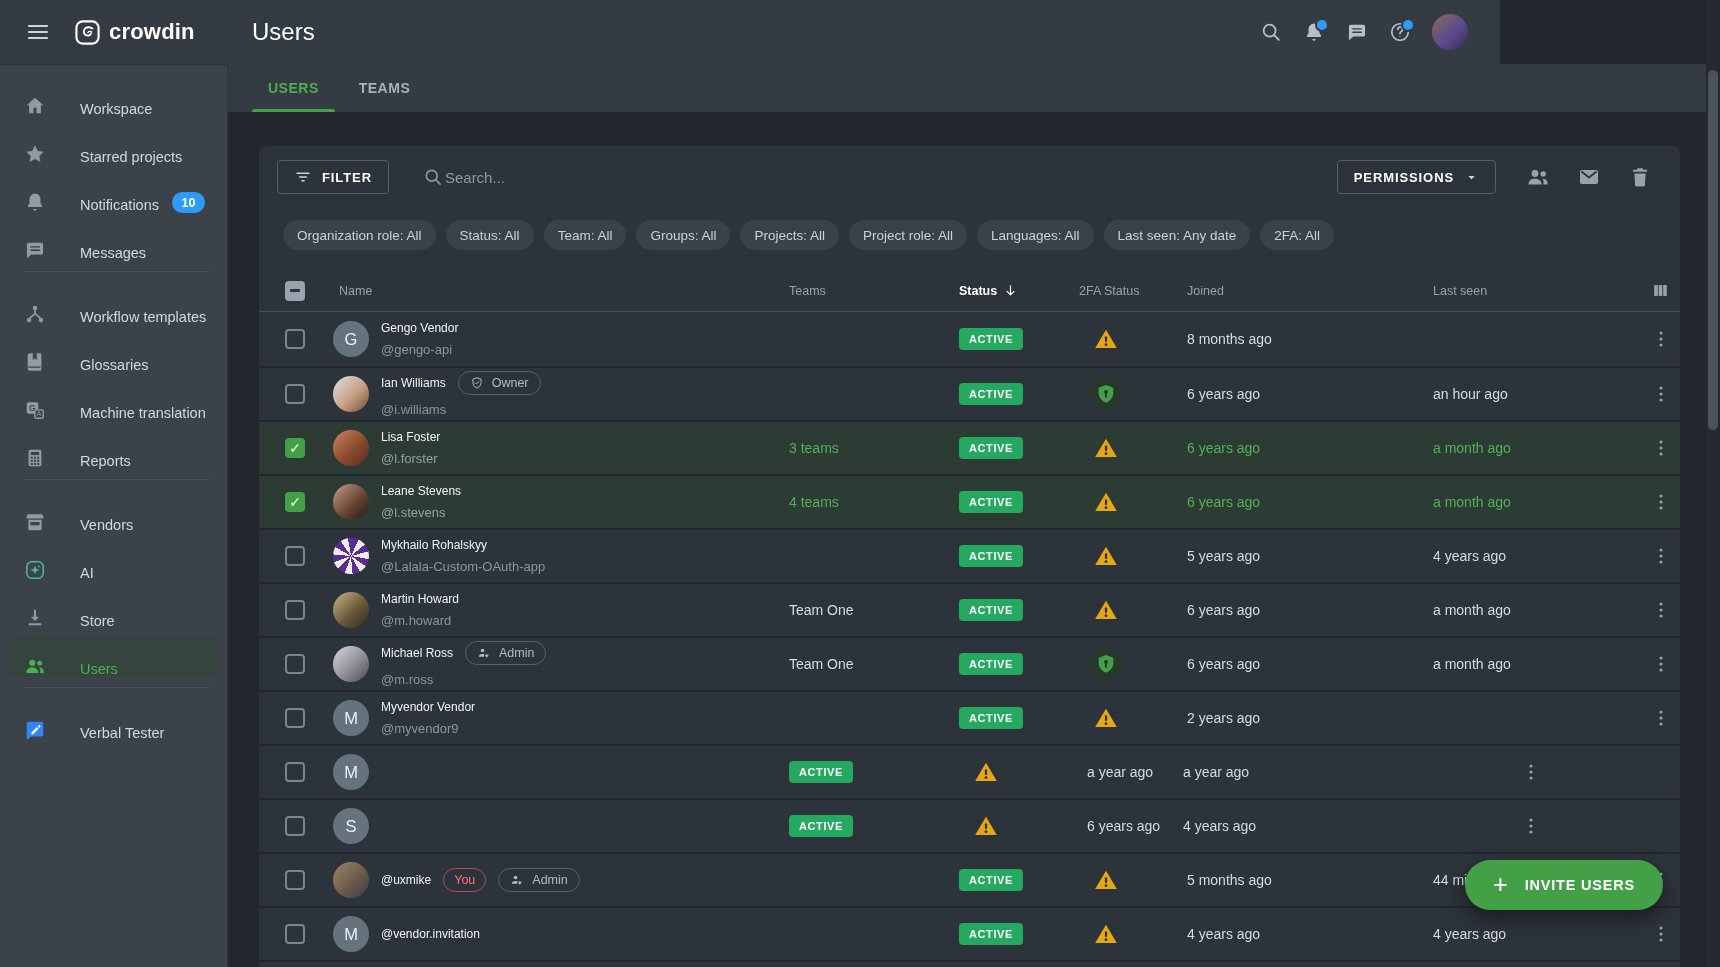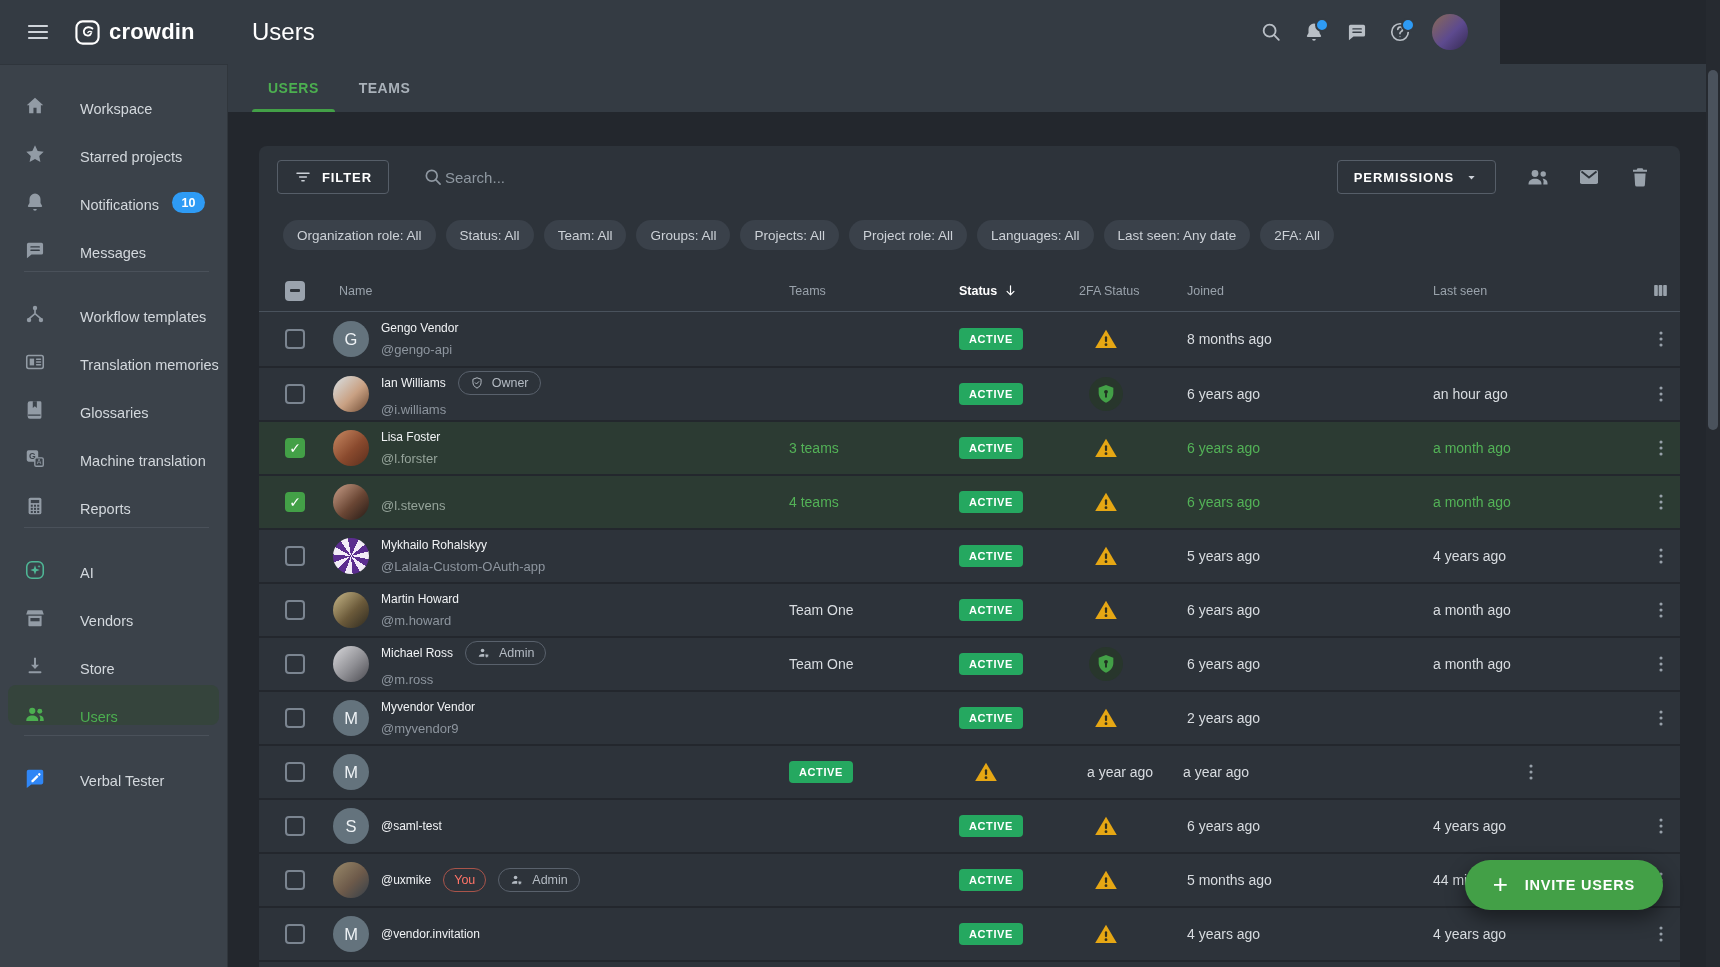--- a/index.html
+++ b/index.html
@@ -229,30 +229,20 @@
           <circle cx="12" cy="5.5" r="2.4"></circle>
           <circle cx="5.5" cy="18.5" r="2.4"></circle>
           <circle cx="18.5" cy="18.5" r="2.4"></circle>
           <path d="M12 7.5v4.2M12 11.7l-6 5M12 11.7l6 5" stroke="currentColor" stroke-width="1.8" fill="none"></path>
         </svg>
       </span>
       <span class="side-label">Workflow templates</span>
     </div>
     <div class="side-item">
       <span class="side-icon">
-        <svg viewBox="0 0 24 24" fill="none" stroke="currentColor" stroke-width="1.7">
-          <rect x="3" y="5" width="18" height="14" rx="2"></rect>
-          <rect x="6.2" y="8.3" width="4.8" height="7.4" fill="currentColor" stroke="none"></rect>
-          <path d="M13.8 9h4.2M13.8 12h4.2M13.8 15h4.2" stroke-linecap="round"></path>
-        </svg>
-      </span>
-      <span class="side-label">Translation memories</span>
-    </div>
-    <div class="side-item">
-      <span class="side-icon">
         <svg viewBox="0 0 24 24" fill="currentColor">
           <path d="M6.5 2.5h11A1.5 1.5 0 0 1 19 4v16a1.5 1.5 0 0 1-1.5 1.5h-11A2.5 2.5 0 0 1 4 19V5a2.5 2.5 0 0 1 2.5-2.5Z"></path>
           <path d="M4.5 17.6h13.5" stroke="#3b424a" stroke-width="1.4"></path>
           <path d="M14 2.5v7.2l-2.2-1.8-2.2 1.8V2.5Z" fill="#3b424a"></path>
         </svg>
       </span>
       <span class="side-label">Glossaries</span>
     </div>
     <div class="side-item">
       <span class="side-icon">
@@ -281,37 +271,37 @@
             <rect x="10.9" y="17.4" width="2.2" height="2.2"></rect>
             <rect x="14.4" y="17.4" width="2.2" height="2.2"></rect>
           </g>
         </svg>
       </span>
       <span class="side-label">Reports</span>
     </div>
     <div class="side-divider"></div>
     <div class="side-item">
       <span class="side-icon">
+        <svg viewBox="0 0 24 24" fill="currentColor">
+          <path d="M4 3.5h16l1.6 4.6H2.4Z"></path>
+          <path d="M4.8 9.6h14.4V20a1 1 0 0 1-1 1H5.8a1 1 0 0 1-1-1Z"></path>
+          <rect x="7" y="12" width="10" height="3.6" fill="#3b424a"></rect>
+        </svg>
+      </span>
+      <span class="side-label">Vendors</span>
+    </div>
+    <div class="side-item">
+      <span class="side-icon">
         <svg viewBox="0 0 24 24" fill="none">
           <rect x="3" y="3" width="18" height="18" rx="5.5" stroke="#4fb796" stroke-width="1.7"></rect>
           <path d="M12 6.8 13.3 10.7 17.2 12 13.3 13.3 12 17.2 10.7 13.3 6.8 12 10.7 10.7Z" fill="#4fb796"></path>
           <path d="m16.4 6.2.5 1.3 1.3.5-1.3.5-.5 1.3-.5-1.3-1.3-.5 1.3-.5Z" fill="#4fb796"></path>
         </svg>
       </span>
       <span class="side-label">AI</span>
-    </div>
-    <div class="side-item">
-      <span class="side-icon">
-        <svg viewBox="0 0 24 24" fill="currentColor">
-          <path d="M4 3.5h16l1.6 4.6H2.4Z"></path>
-          <path d="M4.8 9.6h14.4V20a1 1 0 0 1-1 1H5.8a1 1 0 0 1-1-1Z"></path>
-          <rect x="7" y="12" width="10" height="3.6" fill="#3b424a"></rect>
-        </svg>
-      </span>
-      <span class="side-label">Vendors</span>
     </div>
     <div class="side-item">
       <span class="side-icon">
         <svg viewBox="0 0 24 24" fill="currentColor">
           <path d="M10.9 3h2.2v7.6h3.3L12 15.4 7.6 10.6h3.3Z"></path>
           <rect x="5" y="17.6" width="14" height="2.2" rx="1"></rect>
         </svg>
       </span>
       <span class="side-label">Store</span>
     </div>
@@ -556,20 +546,23 @@
           </div>
         </div>
         <div class="grid row sel">
           <div class="cell">
             <span class="cbx checked">✓</span>
           </div>
           <div class="cell">
             <span class="avatar" style="background: linear-gradient(135deg, rgb(202, 160, 138) 0%, rgb(106, 70, 52) 55%, rgb(36, 26, 22) 100%);"></span>
           </div>
           <div class="cell">
+            <div class="name-line">
+              <span class="uname">Leane Stevens</span>
+            </div>
             <div class="handle">@l.stevens</div>
           </div>
           <div class="cell teams-cell">4 teams</div>
           <div class="cell status-cell"><span class="badge-active">ACTIVE</span></div>
           <div class="cell tfa-cell">
             <span class="tfa warn">
               <svg viewBox="0 0 24 24">
                 <path d="M12 2.8 22.8 21H1.2Z" fill="#e6a714"></path>
                 <rect x="10.9" y="9.2" width="2.2" height="6" rx="1.1" fill="#33301c"></rect>
                 <circle cx="12" cy="17.7" r="1.4" fill="#33301c"></circle>
@@ -772,25 +765,20 @@
               </svg>
             </span>
           </div>
         </div>
         <div class="grid row">
           <div class="cell">
             <span class="cbx"></span>
           </div>
           <div class="cell">
             <span class="avatar letter">S</span>
-          </div>
-          <div class="cell">
-            <div class="name-line">
-              <span class="uname">@saml-test</span>
-            </div>
           </div>
           <div class="cell teams-cell"></div>
           <div class="cell status-cell"><span class="badge-active">ACTIVE</span></div>
           <div class="cell tfa-cell">
             <span class="tfa warn">
               <svg viewBox="0 0 24 24">
                 <path d="M12 2.8 22.8 21H1.2Z" fill="#e6a714"></path>
                 <rect x="10.9" y="9.2" width="2.2" height="6" rx="1.1" fill="#33301c"></rect>
                 <circle cx="12" cy="17.7" r="1.4" fill="#33301c"></circle>
               </svg>

